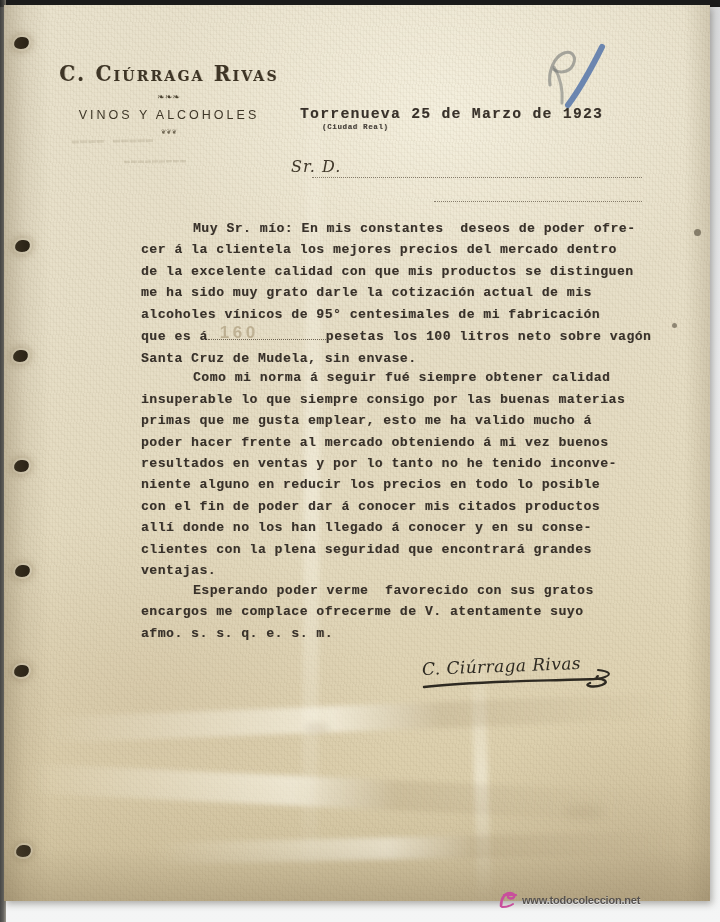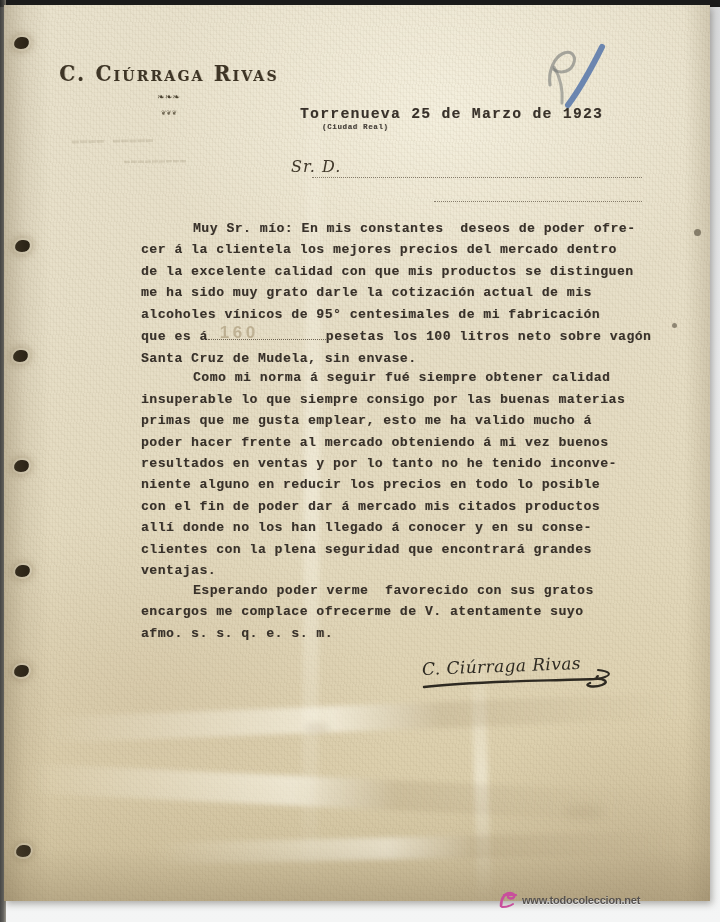--- a/index.html
+++ b/index.html
@@ -309,20 +309,21 @@
     <div class="ghost" style="left:68px; top:128px; transform:rotate(-1deg);">▬▬▬▬  ▬▬▬▬▬</div>
     <div class="ghost" style="left:120px; top:150px; transform:rotate(-0.7deg); font-size:10px;">▬▬▬▬▬▬▬▬▬</div>
     <div class="smudge" style="left:300px; top:718px; width:26px; height:10px; background:rgba(130,112,80,0.13); filter:blur(3px);"></div>
     <div class="smudge" style="left:560px; top:800px; width:40px; height:14px; background:rgba(130,112,80,0.10); filter:blur(4px);"></div>
     <div class="smudge" style="left:690px; top:224px; width:7px; height:7px; background:rgba(60,52,38,0.55); filter:blur(0.6px);"></div>
     <div class="smudge" style="left:668px; top:318px; width:5px; height:5px; background:rgba(60,52,38,0.50); filter:blur(0.6px);"></div>
 
     <div class="letterhead">
       <div class="brand-name">C. Ciúrraga Rivas</div>
       <div class="orn">❧❧❧</div>
+      <div class="brand-sub">VINOS Y ALCOHOLES</div>
       <div class="orn-small">❦❦❦</div>
     </div>
 
     <div class="tw dateline">Torrenueva 25 de Marzo de 1923</div>
     <div class="tw city-note">(Ciudad Real)</div>
 
     <div class="blue-mark">
       <svg width="110" height="72" viewBox="0 0 110 72">
         <path d="M18,44 C16,30 22,16 32,12 C40,9 45,16 41,24 C37,32 26,33 20,27" fill="none" stroke="#6b6f70" stroke-width="3" stroke-linecap="round" opacity="0.55"></path>
         <path d="M22,26 C28,36 31,50 30,62" fill="none" stroke="#6b6f70" stroke-width="3" stroke-linecap="round" opacity="0.50"></path>
@@ -346,21 +347,21 @@
         <div class="tw para">Santa Cruz de Mudela, sin envase.</div>
       </div>
 
       <div>
         <div class="tw para"><span class="p-indent"></span><span>Como mi norma á seguir fué siempre obtener calidad</span></div>
         <div class="tw para">insuperable lo que siempre consigo por las buenas materias</div>
         <div class="tw para">primas que me gusta emplear, esto me ha valido mucho á</div>
         <div class="tw para">poder hacer frente al mercado obteniendo á mi vez buenos</div>
         <div class="tw para">resultados en ventas y por lo tanto no he tenido inconve-</div>
         <div class="tw para">niente alguno en reducir los precios en todo lo posible</div>
-        <div class="tw para">con el fin de poder dar á mercado mis citados productos</div>
+        <div class="tw para">con el fin de poder dar á conocer mis citados productos</div>
         <div class="tw para">allí donde no los han llegado á conocer y en su conse-</div>
         <div class="tw para">clientes con la plena seguridad que encontrará grandes</div>
         <div class="tw para">ventajas.</div>
       </div>
 
       <div>
         <div class="tw para"><span class="p-indent"></span><span>Esperando poder verme  favorecido con sus gratos</span></div>
         <div class="tw para">encargos me complace ofrecerme de V. atentamente suyo</div>
         <div class="tw para">afmo. s. s. q. e. s. m.</div>
       </div>

